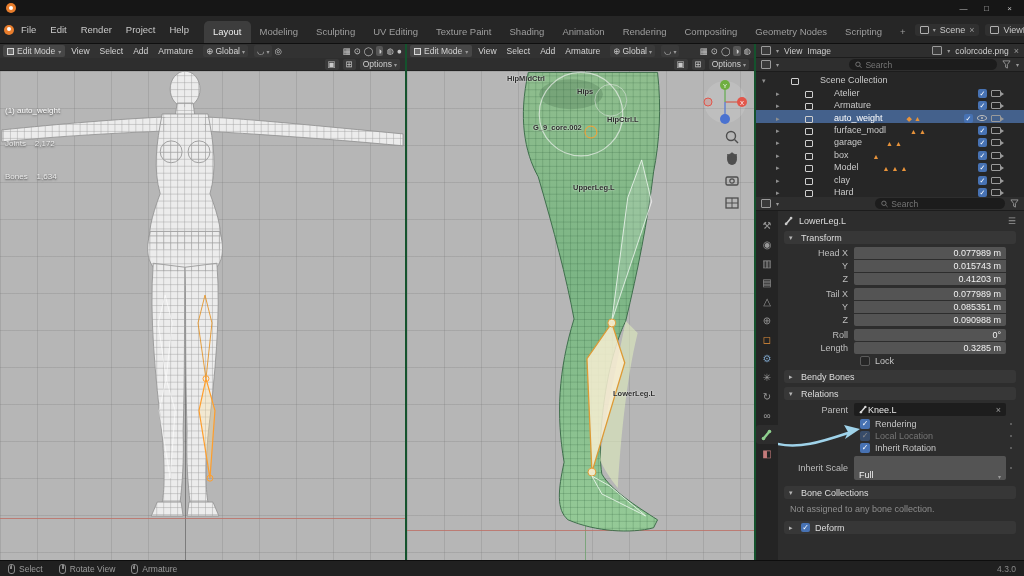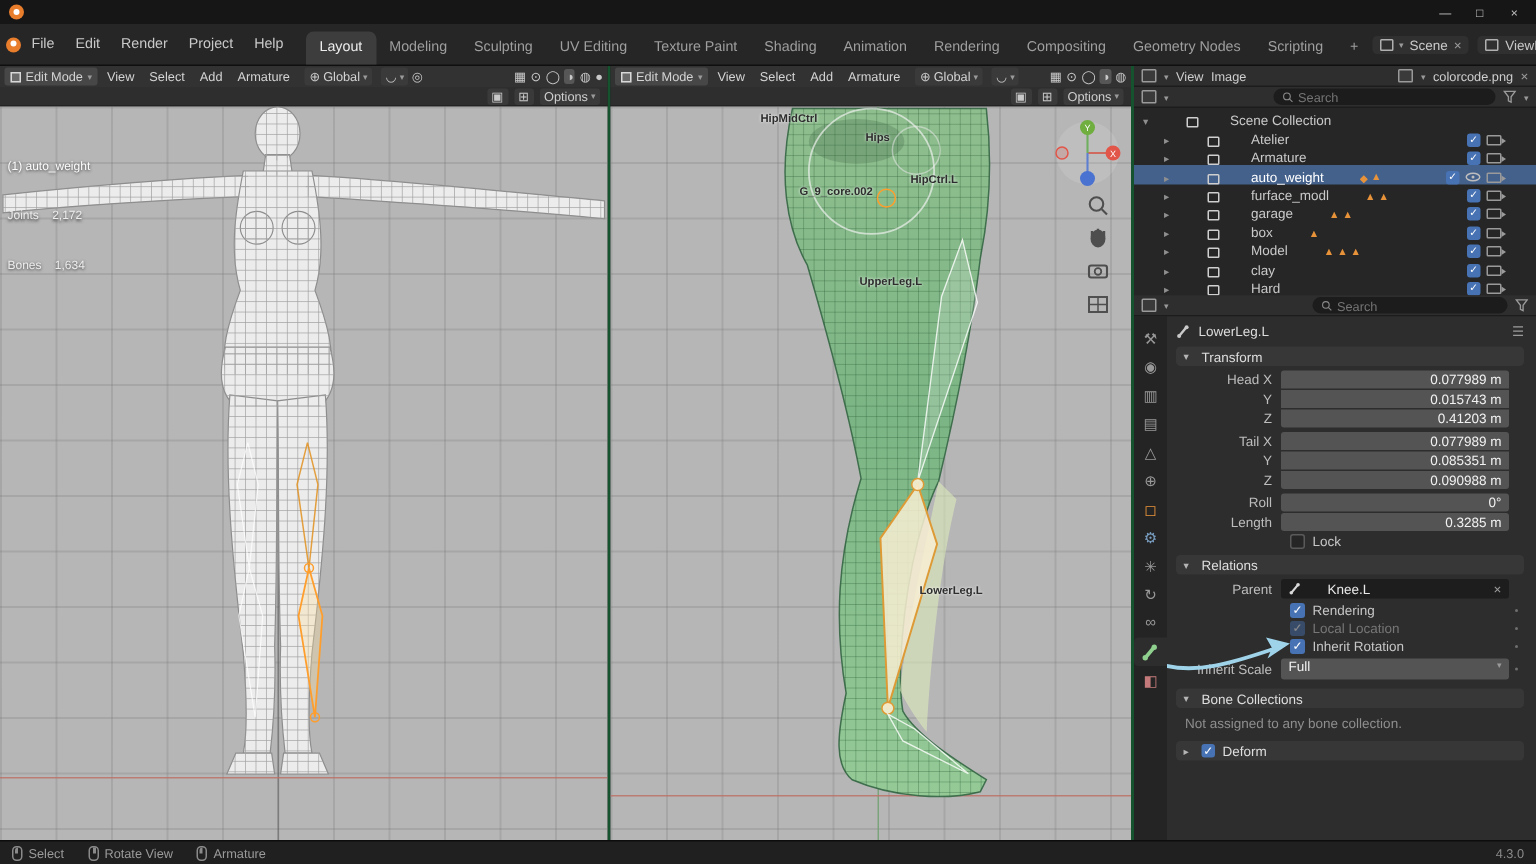--- a/index.html
+++ b/index.html
@@ -93,22 +93,22 @@
   .fg-top{border-radius:2px 2px 0 0}.fg-mid{border-radius:0}.fg-bot{border-radius:0 0 2px 2px}
   .deco{width:10px;flex:none;display:flex;justify-content:center;align-items:center}
   .deco.dot::after{content:"";width:2.5px;height:2.5px;border-radius:50%;background:#6e6e6e}
   .cb{width:10px;height:10px;border-radius:2px;background:#4772b3;color:#fff;font-size:8px;line-height:10px;text-align:center;flex:none}
   .cb.off{background:#262626;border:1px solid #5a5a5a}
   .chkrow{display:flex;align-items:center;gap:5px;margin-top:2px;padding-left:76px}
   .chkrow.first{margin-top:3px}
   .chkrow .lbl{color:#c6c6c6}
   .chkrow.disabled .lbl{color:#767676}
   .chkrow.disabled .cb{opacity:.45}
-  .parent-field{flex:1;background:#1d1d1d;border-radius:2px;height:13px;display:flex;align-items:center;gap:17px;padding:0 5px;color:#e8e8e8}
-  .dropdown{flex:1;background:#545454;border-radius:2px;height:14px;display:flex;align-items:flex-start;padding:0 5px;color:#f2f2f2}
+  .parent-field{flex:1;background:#1d1d1d;border-radius:2px;height:13px;display:flex;align-items:center;gap:0;padding:0 5px;color:#e8e8e8}
+  .dropdown{flex:1;background:#545454;border-radius:2px;height:24px;display:flex;align-items:flex-end;padding:0 5px;color:#f2f2f2}
   .dropdown .caret{margin-left:auto}
   .empty-note{margin:5px 0 0 6px;color:#8e8e8e}
   #annot-arrow{position:absolute;left:-12px;top:206px;width:110px;height:34px;pointer-events:none;z-index:40}
 
   
   #statusbar{position:absolute;left:0;right:0;bottom:0;height:16px;background:#202020;border-top:1px solid #0d0d0d;display:flex;align-items:center;gap:16px;padding:0 8px;font-size:8.5px;color:#9b9b9b}
   .sb-item{display:flex;align-items:center;gap:4px}
   .mouse{width:7px;height:10px;border:1px solid #8a8a8a;border-radius:3px;position:relative;flex:none}
   .mouse.lmb::before{content:"";position:absolute;left:0.5px;top:0.5px;width:2.5px;height:3.5px;background:#8a8a8a;border-radius:2px 0 0 0}
   .mouse.mmb::before{content:"";position:absolute;left:2px;top:0.5px;width:2px;height:3.5px;background:#8a8a8a}
@@ -600,20 +600,24 @@
           <div class="prow">
             <span class="plabel">Length</span>
             <span class="pfield">0.3285 m</span>
             <span class="deco"></span>
           </div>
           <div class="chkrow">
             <span class="cb off"></span>
             <span class="lbl">Lock</span>
           </div>
 
+          <div class="panel-h">
+            <span class="pcaret">▸</span>
+            <span>Bendy Bones</span>
+          </div>
 
           <div class="panel-h">
             <span class="pcaret">▾</span>
             <span>Relations</span>
           </div>
 
           <div class="prow gap">
             <span class="plabel">Parent</span>
             <span class="parent-field">
               <svg width="9" height="9" viewBox="0 0 12 12">

